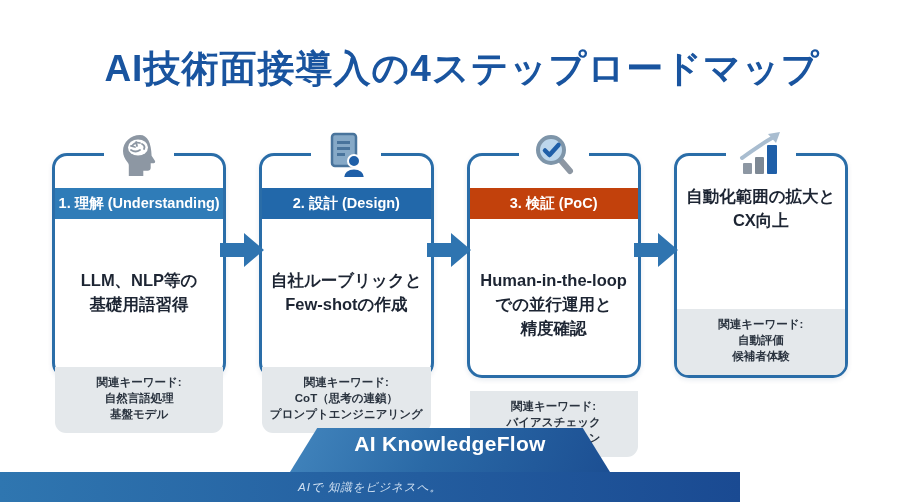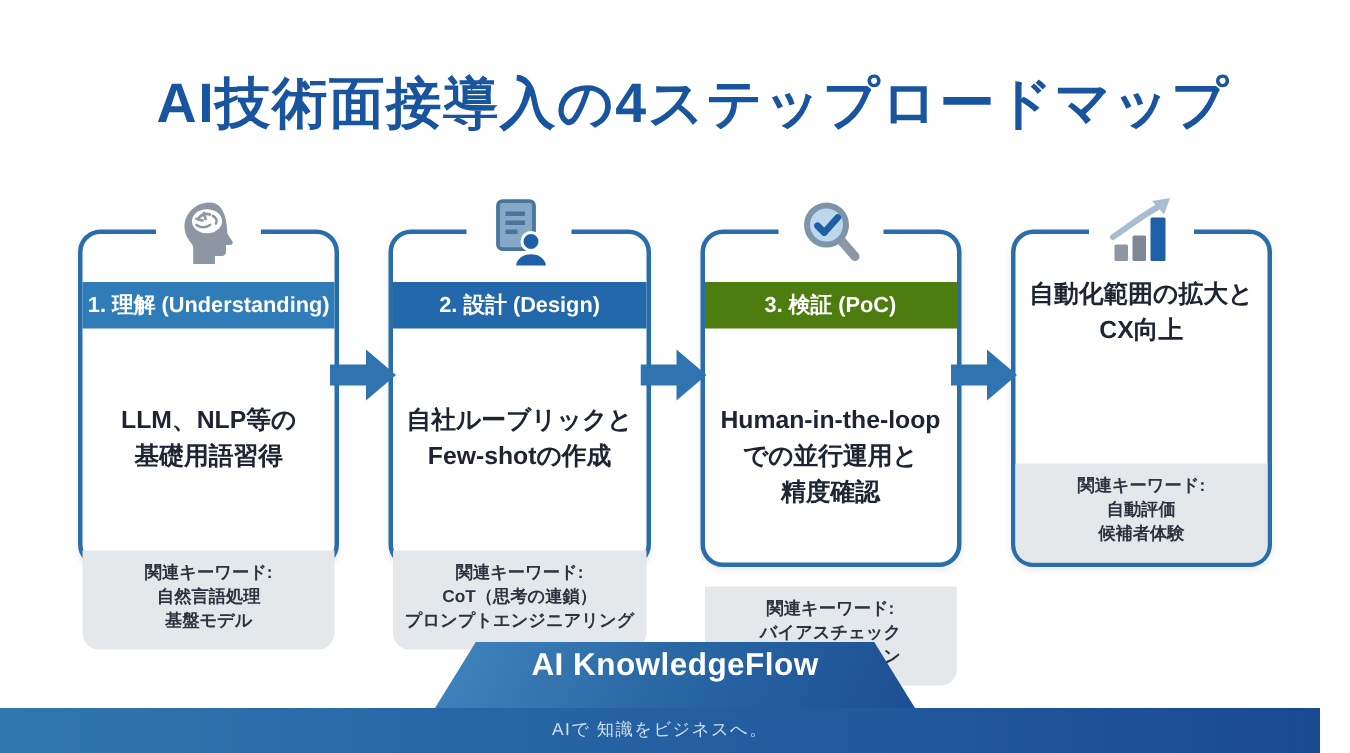--- a/index.html
+++ b/index.html
@@ -46,22 +46,23 @@
   .keywords-label{font-size:11.5px;font-weight:bold;line-height:1.4;}
   .keywords-list{font-size:11.5px;font-weight:bold;line-height:1.4;white-space:pre-line;}
   .gap{
     width:33px;flex:0 0 33px;position:relative;
   }
   .gap svg{
     position:absolute;top:77px;left:50%;transform:translateX(-50%);
     z-index:3;
   }
   .footer-strip{
-    position:absolute;left:0;bottom:0;width:880px;height:30px;
+    position:absolute;left:0;bottom:0;width:740px;height:30px;
     background:linear-gradient(90deg,#2f76b0,#1a4a92);
+    font-style:italic;
   }
   .footer-tagline{
     width:100%;text-align:center;line-height:30px;
     font-size:11.5px;color:#cfe0f2;letter-spacing:1px;
   }
   .footer-trapezoid{
     position:absolute;left:50%;bottom:30px;transform:translateX(-50%);
     width:320px;height:44px;
     clip-path:polygon(8.5% 0%,91.5% 0%,100% 100%,0% 100%);
     background:linear-gradient(115deg,#4285bd 0%,#2a69a6 45%,#1c4f93 100%);
@@ -135,21 +136,21 @@
   </div>
 
   <div class="step-card">
     <div class="icon-wrap">
       <svg width="52" height="52" viewBox="0 0 52 52">
         <line x1="32.5" y1="30" x2="42" y2="41" stroke="#8d97a3" stroke-width="6" stroke-linecap="round"></line>
         <circle cx="23" cy="20" r="13" fill="#bdd7ec" stroke="#7e95a9" stroke-width="4"></circle>
         <path d="M17 20.5l4.5 4.5 9-10" stroke="#1f5fa8" stroke-width="4.5" fill="none" stroke-linecap="round" stroke-linejoin="round"></path>
       </svg>
     </div>
-    <div class="step-header" style="background: #4d7c0f;">3. 検証 (PoC)</div>
+    <div class="step-header" style="background: #c2410c;">3. 検証 (PoC)</div>
     <div class="step-body">Human-in-the-loop
 での並行運用と
 精度確認</div>
     <div class="keywords-box">
       <div class="keywords-label">関連キーワード:</div>
       <div class="keywords-list">バイアスチェック
 ハルシネーション</div>
     </div>
   </div>
 

